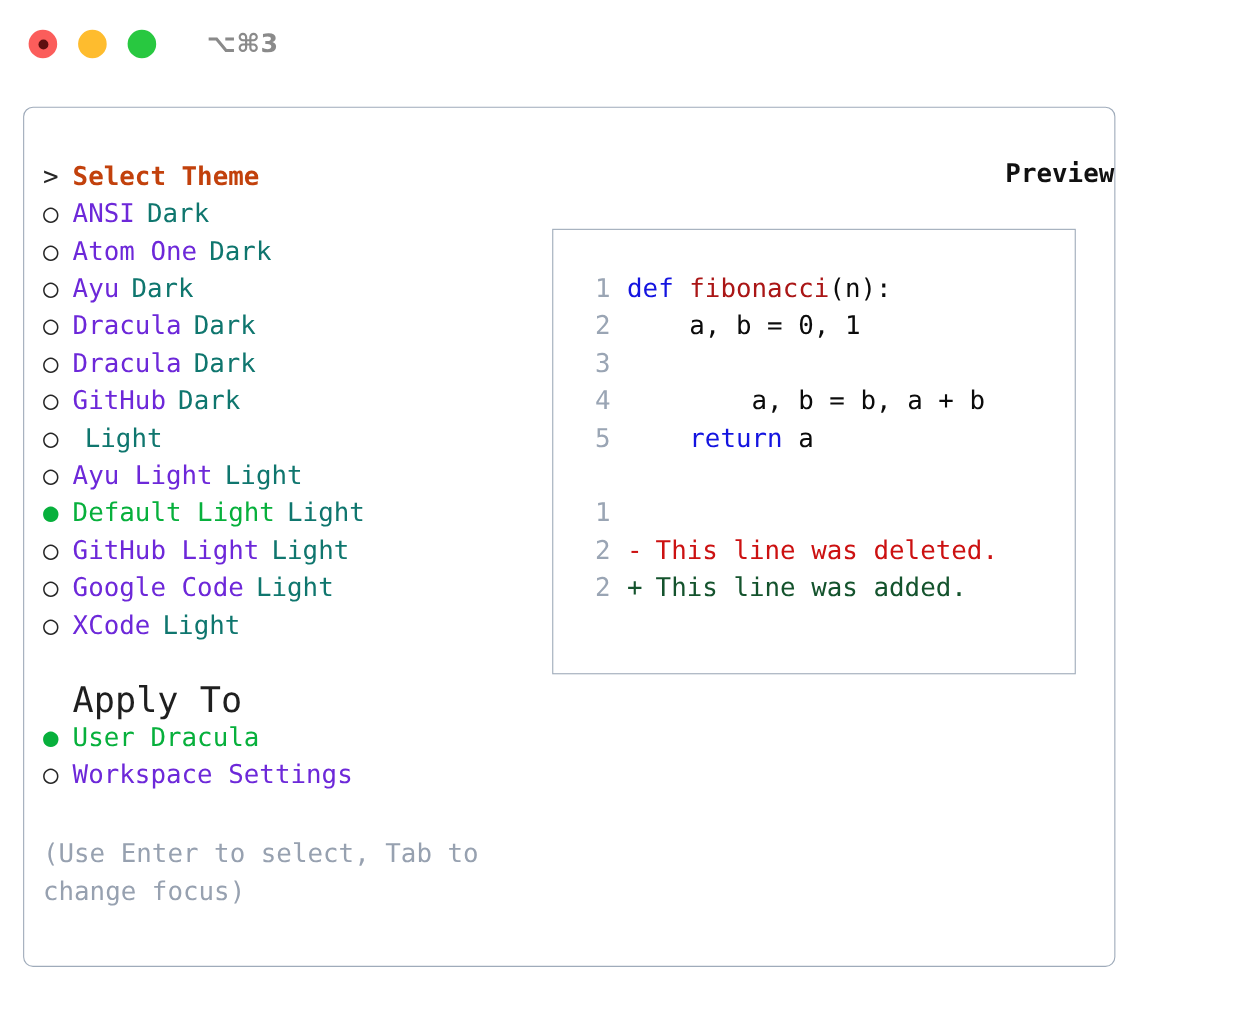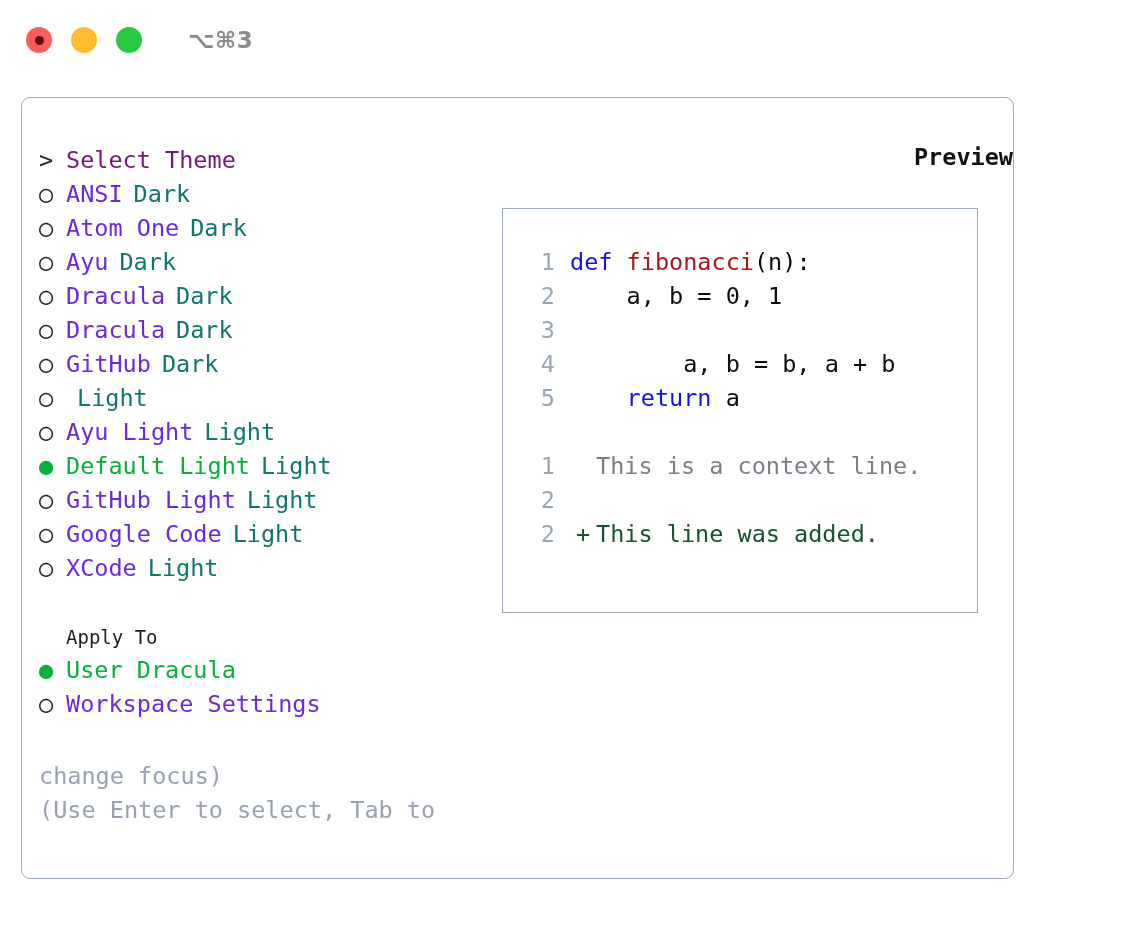--- a/index.html
+++ b/index.html
@@ -116,33 +116,33 @@
     font-size: 23.5px;
   }
   .marker.dot-selected { color: #07b03c; }
   .row-label { color: #6d28d9; }
   .row-suffix {
     color: #0f766e;
     margin-left: 11px;
     text-align: center;
   }
   .list-row.header .row-label {
-    font-weight: 400;
-    color: #701a75;
+    font-weight: 700;
+    color: #c2410c;
   }
   .list-row.selected .row-label { color: #07b03c; }
 
   .section-gap { height: 34px; }
 
   .section-head {
     display: flex;
     align-items: baseline;
     height: 34px;
     line-height: 34px;
-    font-size: 19px;
+    font-size: 32px;
   }
   .section-head .marker { color: transparent; }
   .section-head .row-label { color: #1f1f1f; }
 
   .hint-block {
     margin-top: 38px;
     padding-left: 0px;
     color: #97a1b0;
     font-size: 23.5px;
     line-height: 34px;
@@ -177,21 +177,20 @@
   .lineno {
     width: 52px;
     flex: 0 0 52px;
     text-align: right;
     color: #9aa5b4;
     padding-right: 0;
   }
   .code-text {
     padding-left: 15px;
     color: #0b0b0b;
-    text-align: center;
   }
   .kw  { color: #1414e0; }
   .fn  { color: #aa1616; }
   .diff-gutter {
     display: inline-block;
     width: 26px;
   }
   .code-text.ctx { color: #777f88; }
   .code-text.del { color: #cc1111; }
   .code-text.add { color: #14532d; }
@@ -242,40 +241,40 @@
           <span class="marker">&nbsp;</span>
           <span class="row-label">Apply To</span>
         </div>
 
         <div id="apply-rows">
             <div class="list-row selected"><span class="marker dot-selected">●</span><span class="row-label">User Dracula</span></div>
             <div class="list-row"><span class="marker">○</span><span class="row-label">Workspace Settings</span></div>
           </div>
 
         <div class="hint-block">
+          <div>(Use Enter to select, Tab to</div>
           <div>change focus)</div>
-          <div>(Use Enter to select, Tab to</div>
         </div>
 
       </div>
 
       <div class="column-right">
         <div class="preview-title">Preview</div>
         <div id="preview-box">
           <div id="code-rows">
               <div class="code-line"><span class="lineno">1</span><span class="code-text"><span class="kw">def </span><span class="fn">fibonacci</span><span>(n):</span></span></div>
               <div class="code-line"><span class="lineno">2</span><span class="code-text"><span>    a, b = 0, 1</span></span></div>
               <div class="code-line"><span class="lineno">3</span></div>
               <div class="code-line"><span class="lineno">4</span><span class="code-text"><span>        a, b = b, a + b</span></span></div>
               <div class="code-line"><span class="lineno">5</span><span class="code-text"><span>    </span><span class="kw">return</span><span> a</span></span></div>
             </div>
           <div class="blank-line"></div>
           <div id="diff-rows">
-              <div class="code-line"><span class="lineno">1</span><span class="code-text ctx"><span class="diff-gutter">&nbsp;</span><span>This is a context line.</span></span></div>
-              <div class="code-line"><span class="lineno">2</span></div>
+              <div class="code-line"><span class="lineno">1</span><span class="code-text ctx"><span class="diff-gutter">&nbsp;</span></span></div>
+              <div class="code-line"><span class="lineno">2</span><span class="code-text del"><span class="diff-gutter">-</span><span>This line was deleted.</span></span></div>
               <div class="code-line"><span class="lineno">2</span><span class="code-text add"><span class="diff-gutter">+</span><span>This line was added.</span></span></div>
             </div>
         </div>
       </div>
 
     </div>
   </div>
 
 </div>
 

